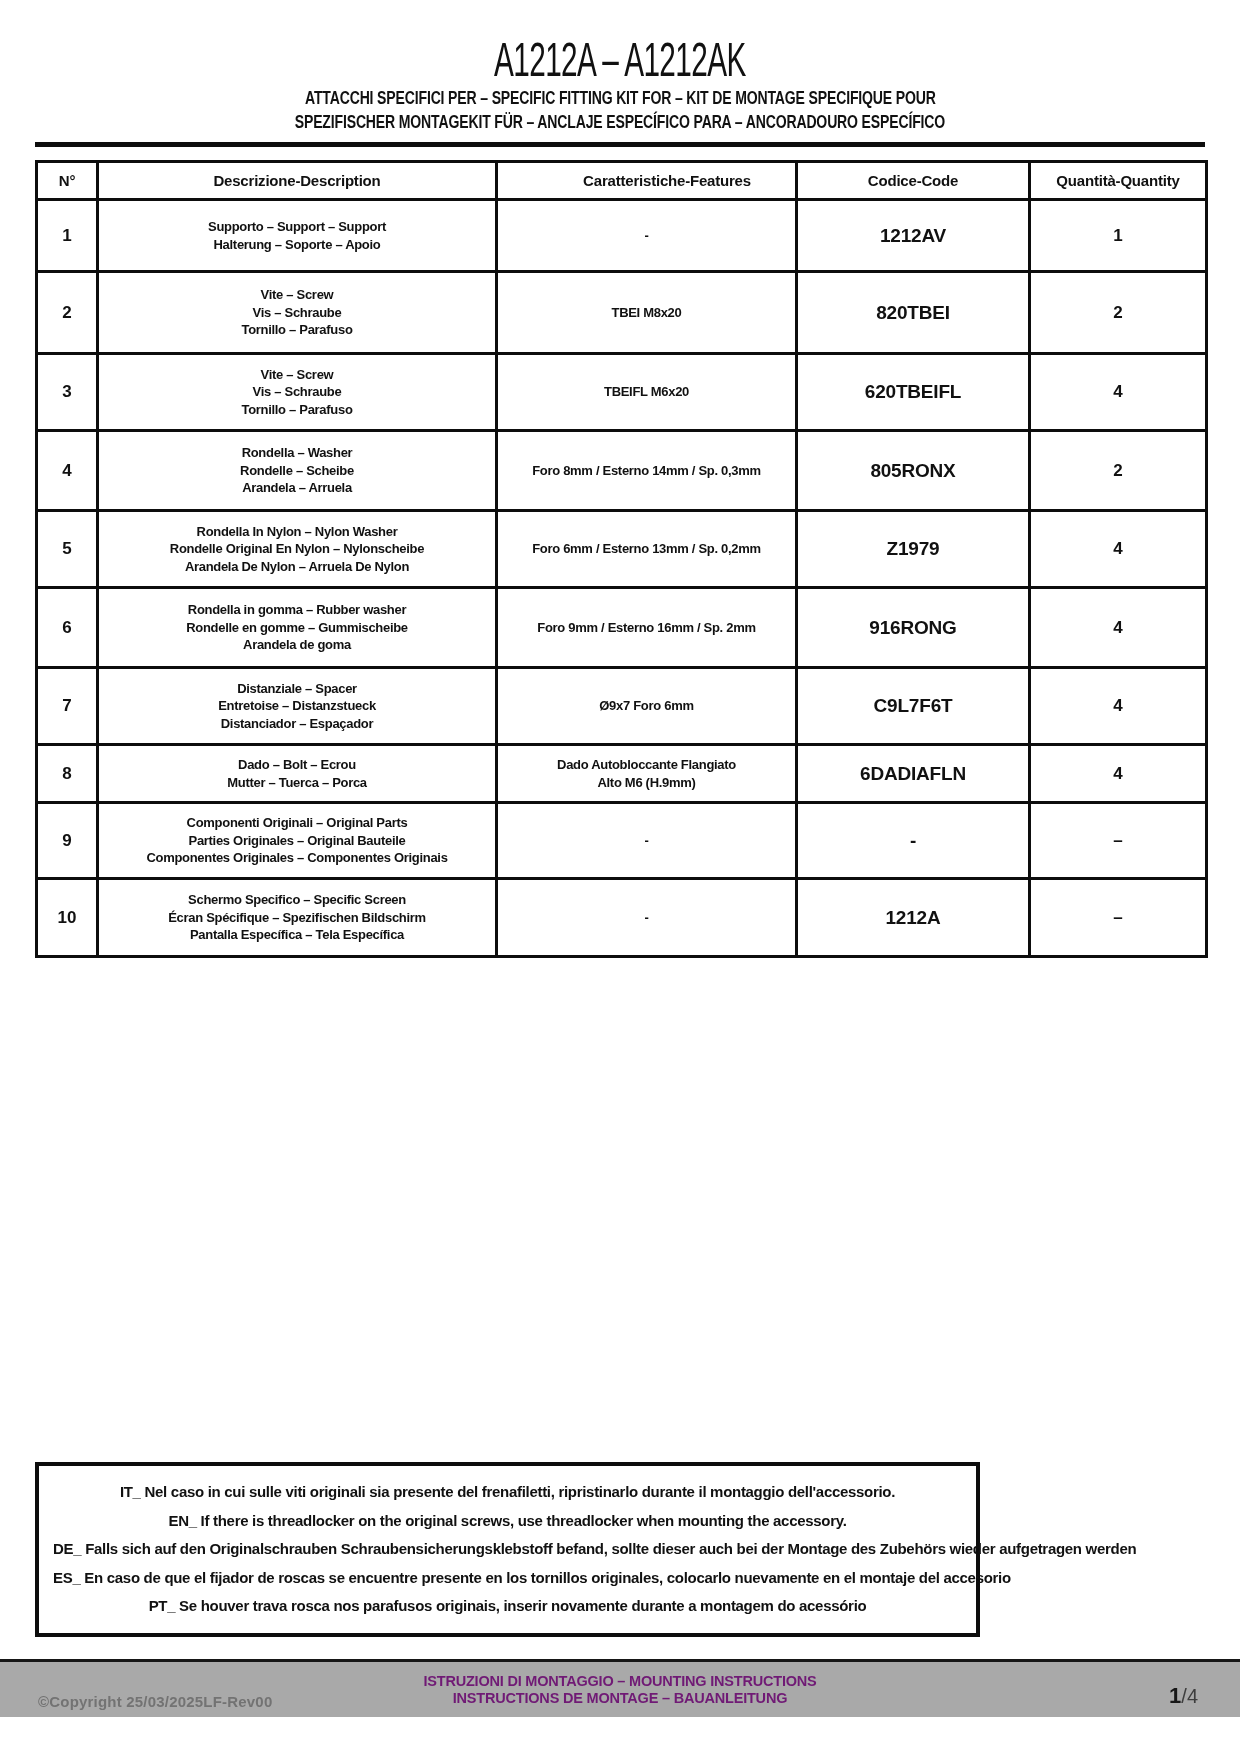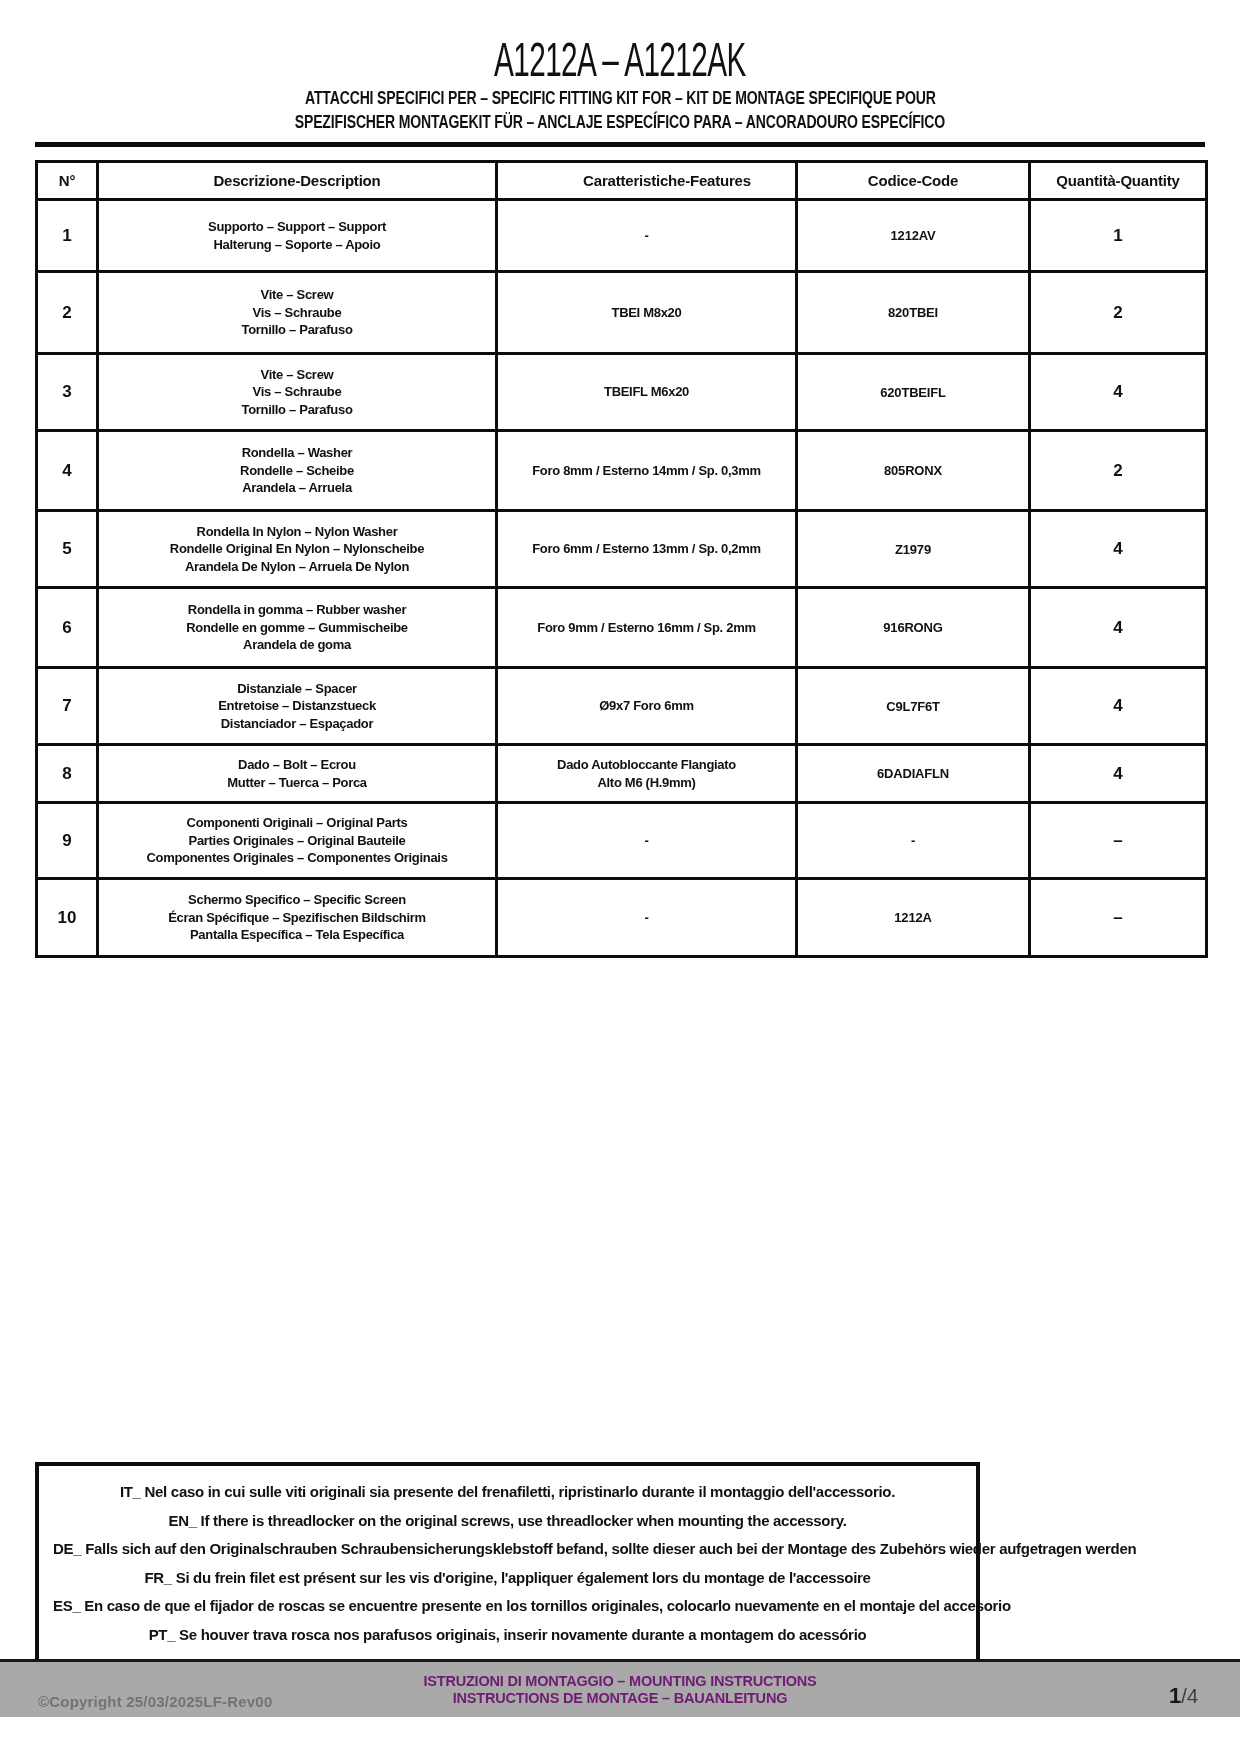--- a/index.html
+++ b/index.html
@@ -51,21 +51,21 @@
   .col-desc     { width: 399px; }
   .col-feat     { width: 300px; padding-left: 41px; }
   .col-code     { width: 233px; }
   .col-qty      { width: 177px; }
 
   td.cell-no  { font-size: 17px; }
   td.cell-desc, td.cell-feat {
     font-size: 13px; line-height: 17.5px; letter-spacing: -0.3px;
     white-space: pre-line;
   }
-  td.cell-code { font-size: 13px; letter-spacing: -0.2px; }
+  td.cell-code { font-size: 19px; letter-spacing: -0.2px; }
   td.cell-qty  { font-size: 17px; }
 
   tr.h72 { height: 72px; } tr.h82 { height: 82px; } tr.h77 { height: 77px; }
   tr.h80 { height: 80px; } tr.h58 { height: 58px; } tr.h76 { height: 76px; }
   tr.h78 { height: 78px; }
 
   
   .notes-box {
     position: absolute; left: 35px; top: 1462px; width: 945px;
     border: 4px solid #0d0d0d;
@@ -218,21 +218,20 @@
         <td class="cell-code">1212A</td>
         <td class="cell-qty">–</td>
       </tr>
     </tbody>
   </table>
 
   <div class="notes-box">
     <p>IT_ Nel caso in cui sulle viti originali sia presente del frenafiletti, ripristinarlo durante il montaggio dell'accessorio.</p>
     <p>EN_ If there is threadlocker on the original screws, use threadlocker when mounting the accessory.</p>
     <p>DE_ Falls sich auf den Originalschrauben Schraubensicherungsklebstoff befand, sollte dieser auch bei der Montage des Zubehörs wieder aufgetragen werden</p>
-    <p>FR_ Si du frein filet est présent sur les vis d'origine, l'appliquer également lors du montage de l'accessoire</p>
     <p>ES_ En caso de que el fijador de roscas se encuentre presente en los tornillos originales, colocarlo nuevamente en el montaje del accesorio</p>
     <p>PT_ Se houver trava rosca nos parafusos originais, inserir novamente durante a montagem do acessório</p>
   </div>
 
   <div class="footer-rule"></div>
 
   <div class="footer-bar">
     <div class="footer-copyright">©Copyright 25/03/2025LF-Rev00</div>
     <div class="footer-instructions">
       <div>ISTRUZIONI DI MONTAGGIO – MOUNTING INSTRUCTIONS</div>

